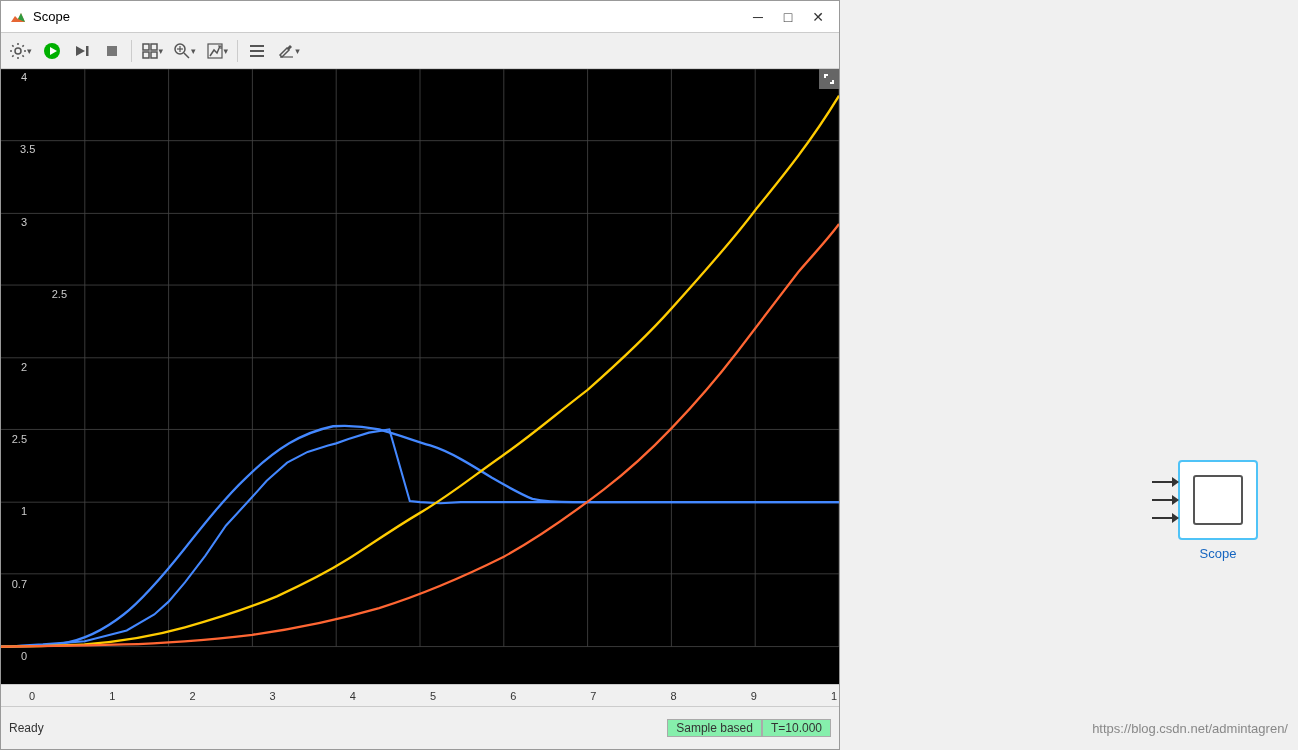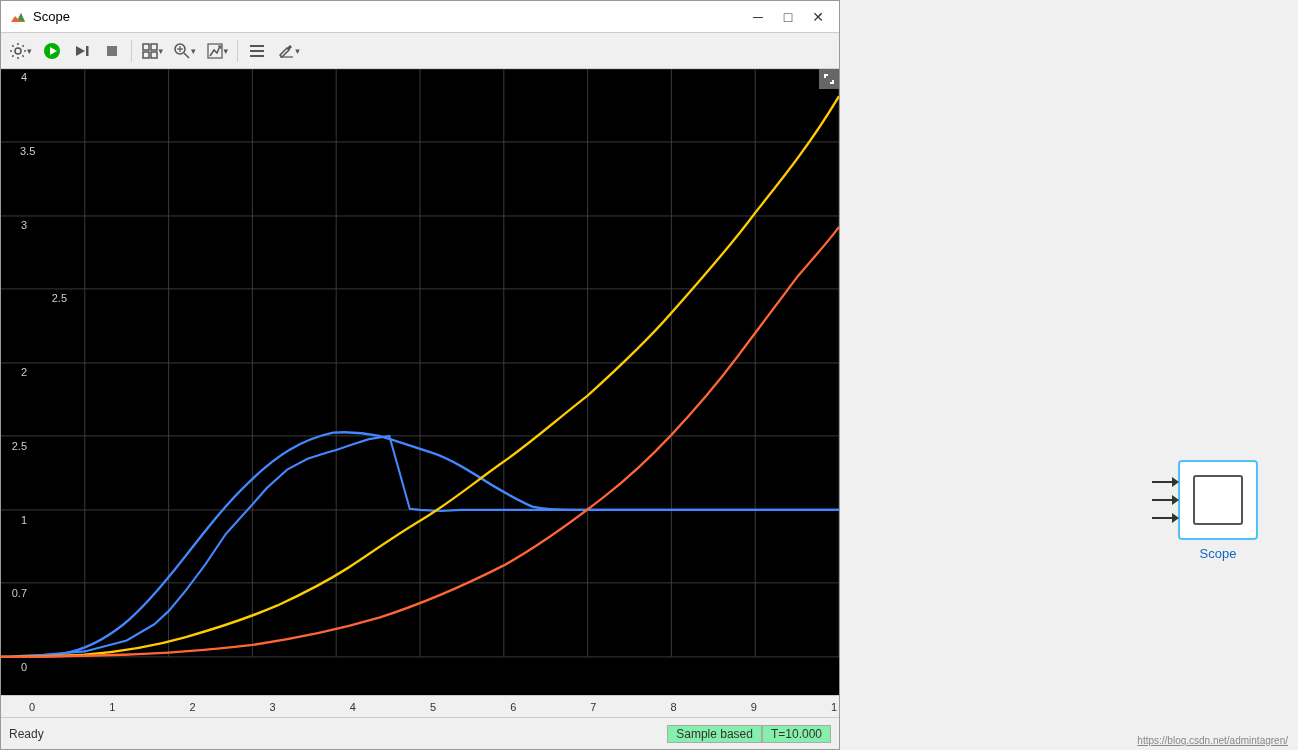--- a/index.html
+++ b/index.html
@@ -142,21 +142,21 @@
       height: 22px;
       background: #f0f0f0;
       display: flex;
       align-items: center;
       padding: 0 0 0 28px;
       border-top: 1px solid #ccc;
     }
 
     
     .status-bar {
-      height: 32px;
+      height: 43px;
       background: #f0f0f0;
       border-top: 1px solid #ccc;
       display: flex;
       align-items: center;
       padding: 0 8px;
     }
     .status-ready {
       font-size: 12px;
       color: #333;
       flex: 1;
@@ -228,25 +228,24 @@
     .scope-label {
       margin-top: 6px;
       color: #1565c0;
       font-size: 13px;
       text-decoration: none;
     }
 
     
     .watermark {
       position: absolute;
-      bottom: 4px;
+      bottom: 14px;
       right: 10px;
-      font-size: 10px;
+      font-size: 13px;
       color: #888;
-      text-decoration: underline;
     }
   </style>
 </head>
 <body>
 
 <div class="scope-window">
 
   <div class="title-bar">
 
     <svg class="title-bar-icon" viewBox="0 0 18 18">

